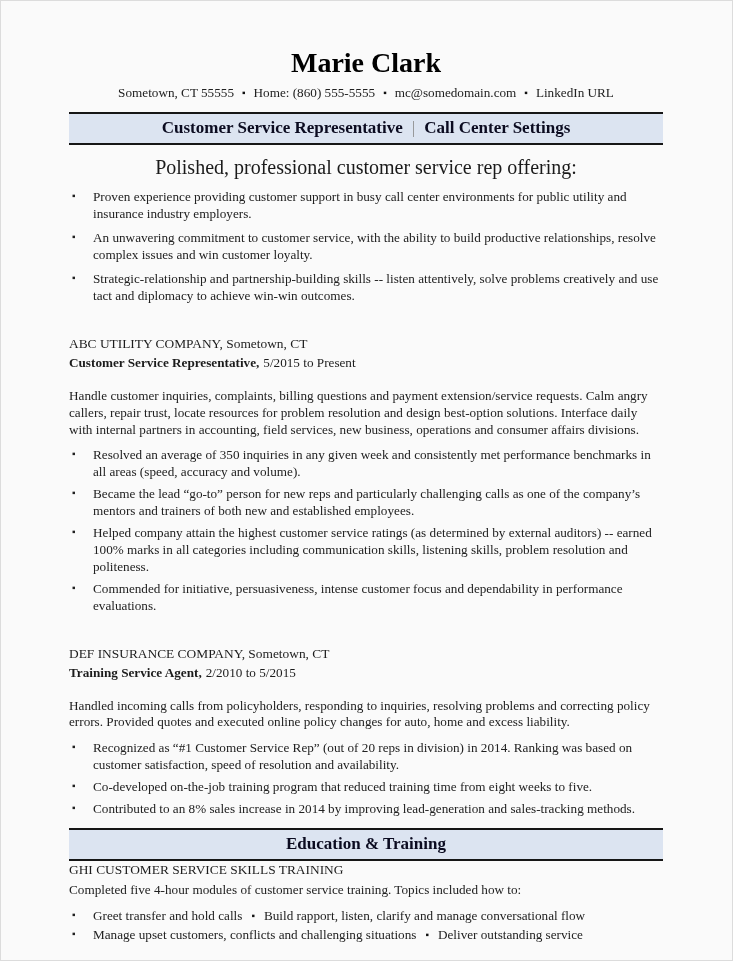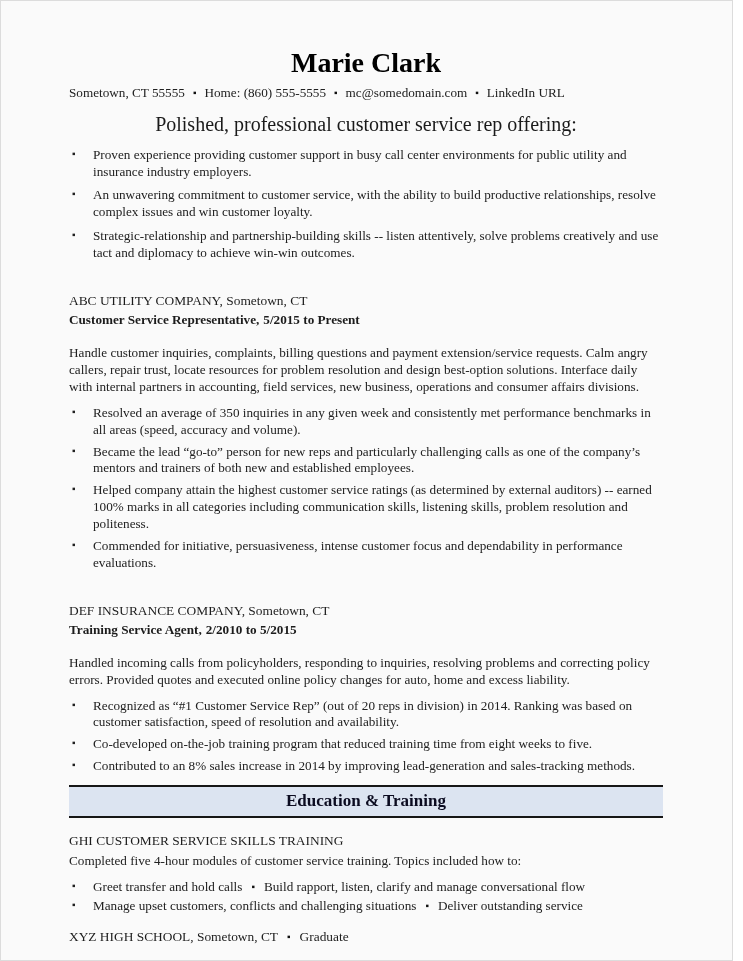--- a/index.html
+++ b/index.html
@@ -15,21 +15,21 @@
     overflow:hidden;
   }
   .name {
     text-align:center;
     font-size:28px; font-weight:bold;
     color:#000000;
     line-height:1.15;
   }
   .contact {
     margin-top:6px;
-    text-align:left;
+    text-align:center;
     font-size:13.2px;
     white-space:nowrap;
   }
   .sep-glyph {
     font-size:10px;
     margin:0 8px;
     position:relative; top:-1px;
     color:#111111;
   }
   .banner {
@@ -57,43 +57,46 @@
   .glyph {
     flex:none; width:24px;
     padding-left:3px;
     font-size:10px;
     position:relative; top:1px;
   }
   .btext { flex:1; }
   .section-block { }
   .company-line { margin-top:30px; font-size:13.4px; color:#1c1c1c; }
   .job-title { margin-top:3px; font-weight:bold; color:#1c1c1c; }
-  .job-title .dates { font-weight:bold; margin-left:4px;text-align:center; }
+  .job-title .dates { font-weight:normal; margin-left:4px;text-align:center; }
   .job-desc { margin-top:16px; }
   .inline-sep {
     font-size:10px;
     margin:0 9px;
     position:relative; top:-1px;
     color:#111111;
   }
-  .edu-title { margin-top:14px; font-size:13.4px; color:#1c1c1c; }
+  .edu-title { font-size:13.4px; color:#1c1c1c; }
   .edu-desc { margin-top:4px; }
   .school-line { margin-top:13px; font-size:13.4px; color:#1c1c1c; }
 </style>
 </head>
 <body>
 
 <div class="page">
 
   <h1 class="name">Marie Clark</h1>
 
   <div class="contact">
     <span>Sometown, CT 55555</span><span class="sep-glyph">▪</span><span>Home: (860) 555-5555</span><span class="sep-glyph">▪</span><span>mc@somedomain.com</span><span class="sep-glyph">▪</span><span>LinkedIn URL</span>
   </div>
 
+  <div class="banner">
+    <span>Customer Service Representative</span><span class="pipe">|</span><span>Call Center Settings</span>
+  </div>
 
   <div class="summary-heading">Polished, professional customer service rep offering:</div>
 
   <ul class="bullets summary-bullets">
     <li>
         <span class="glyph">▪</span>
         <span class="btext">Proven experience providing customer support in busy call center environments for public utility and insurance industry employers.</span>
       </li>
     <li>
         <span class="glyph">▪</span>

